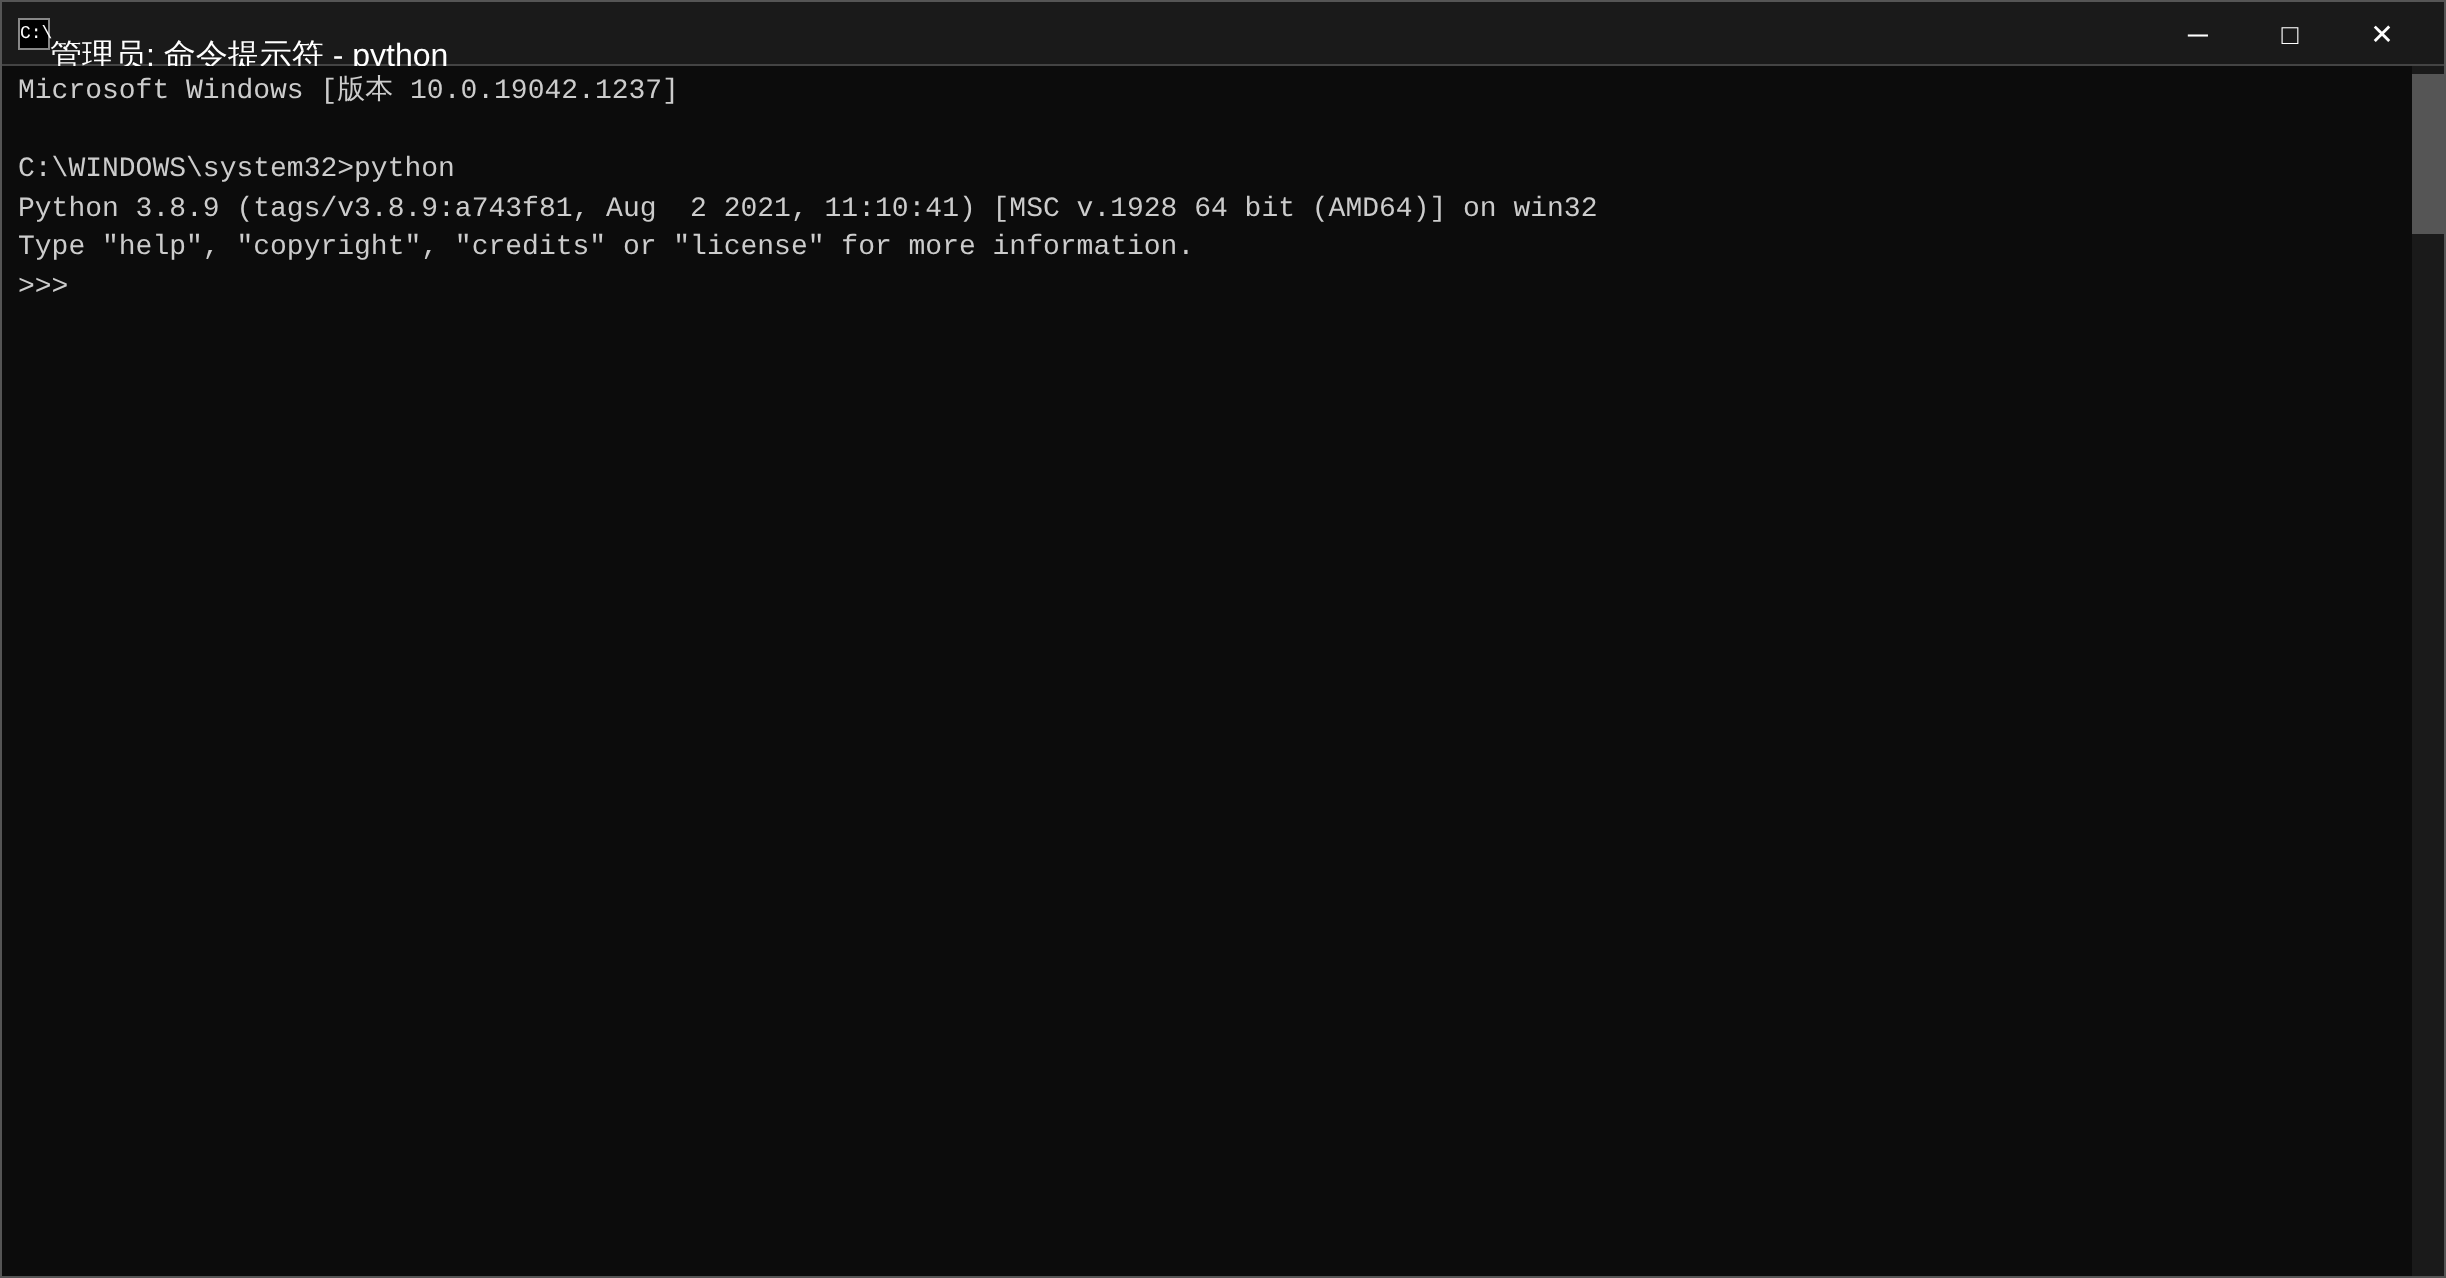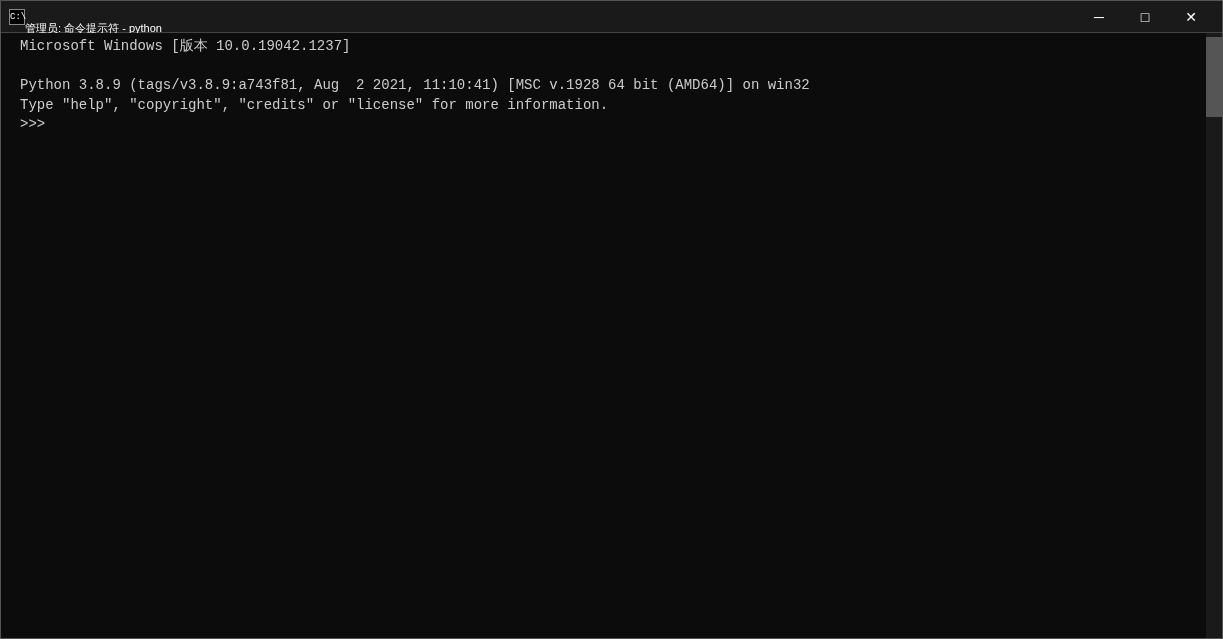--- a/index.html
+++ b/index.html
@@ -29,21 +29,21 @@
       height: 32px;
       display: flex;
       align-items: center;
       padding: 0 8px;
       flex-shrink: 0;
       border-bottom: 1px solid #444;
     }
 
     .title-bar-text {
       color: #fff;
-      font-size: 11px;
+      font-size: 16px;
       font-family: 'Microsoft YaHei', 'SimSun', sans-serif;
       flex: 1;
       margin-top: 24px;
     }
 
     .title-bar-controls {
       display: flex;
       gap: 0;
     }
 
@@ -62,21 +62,21 @@
 
     .console-area {
       flex: 1;
       background: #0c0c0c;
       display: flex;
       overflow: hidden;
     }
 
     .console-content {
       flex: 1;
-      padding: 4px 19px;
+      padding: 4px 8px;
       overflow-y: auto;
       color: #cccccc;
       font-size: 14px;
       line-height: 1.4;
       font-family: 'Courier New', Courier, monospace;
     }
 
     .line {
       white-space: pre;
       display: block;
@@ -128,20 +128,21 @@
       <button class="title-bar-btn">─</button>
       <button class="title-bar-btn">□</button>
       <button class="title-bar-btn close-btn">✕</button>
     </div>
   </div>
 
   <div class="console-area">
     <div class="console-content">
       <span class="line line-white">Microsoft Windows [版本 10.0.19042.1237]</span>
       <span class="line">&nbsp;</span>
+      <span class="line line-white">C:\WINDOWS\system32&gt;python</span>
       <span class="line line-white">Python 3.8.9 (tags/v3.8.9:a743f81, Aug  2 2021, 11:10:41) [MSC v.1928 64 bit (AMD64)] on win32</span>
       <span class="line line-white">Type "help", "copyright", "credits" or "license" for more information.</span>
       <span class="line line-white">&gt;&gt;&gt; </span>
     </div>
     <div class="scrollbar">
       <div class="scrollbar-thumb"></div>
     </div>
   </div>
 </div>
 

